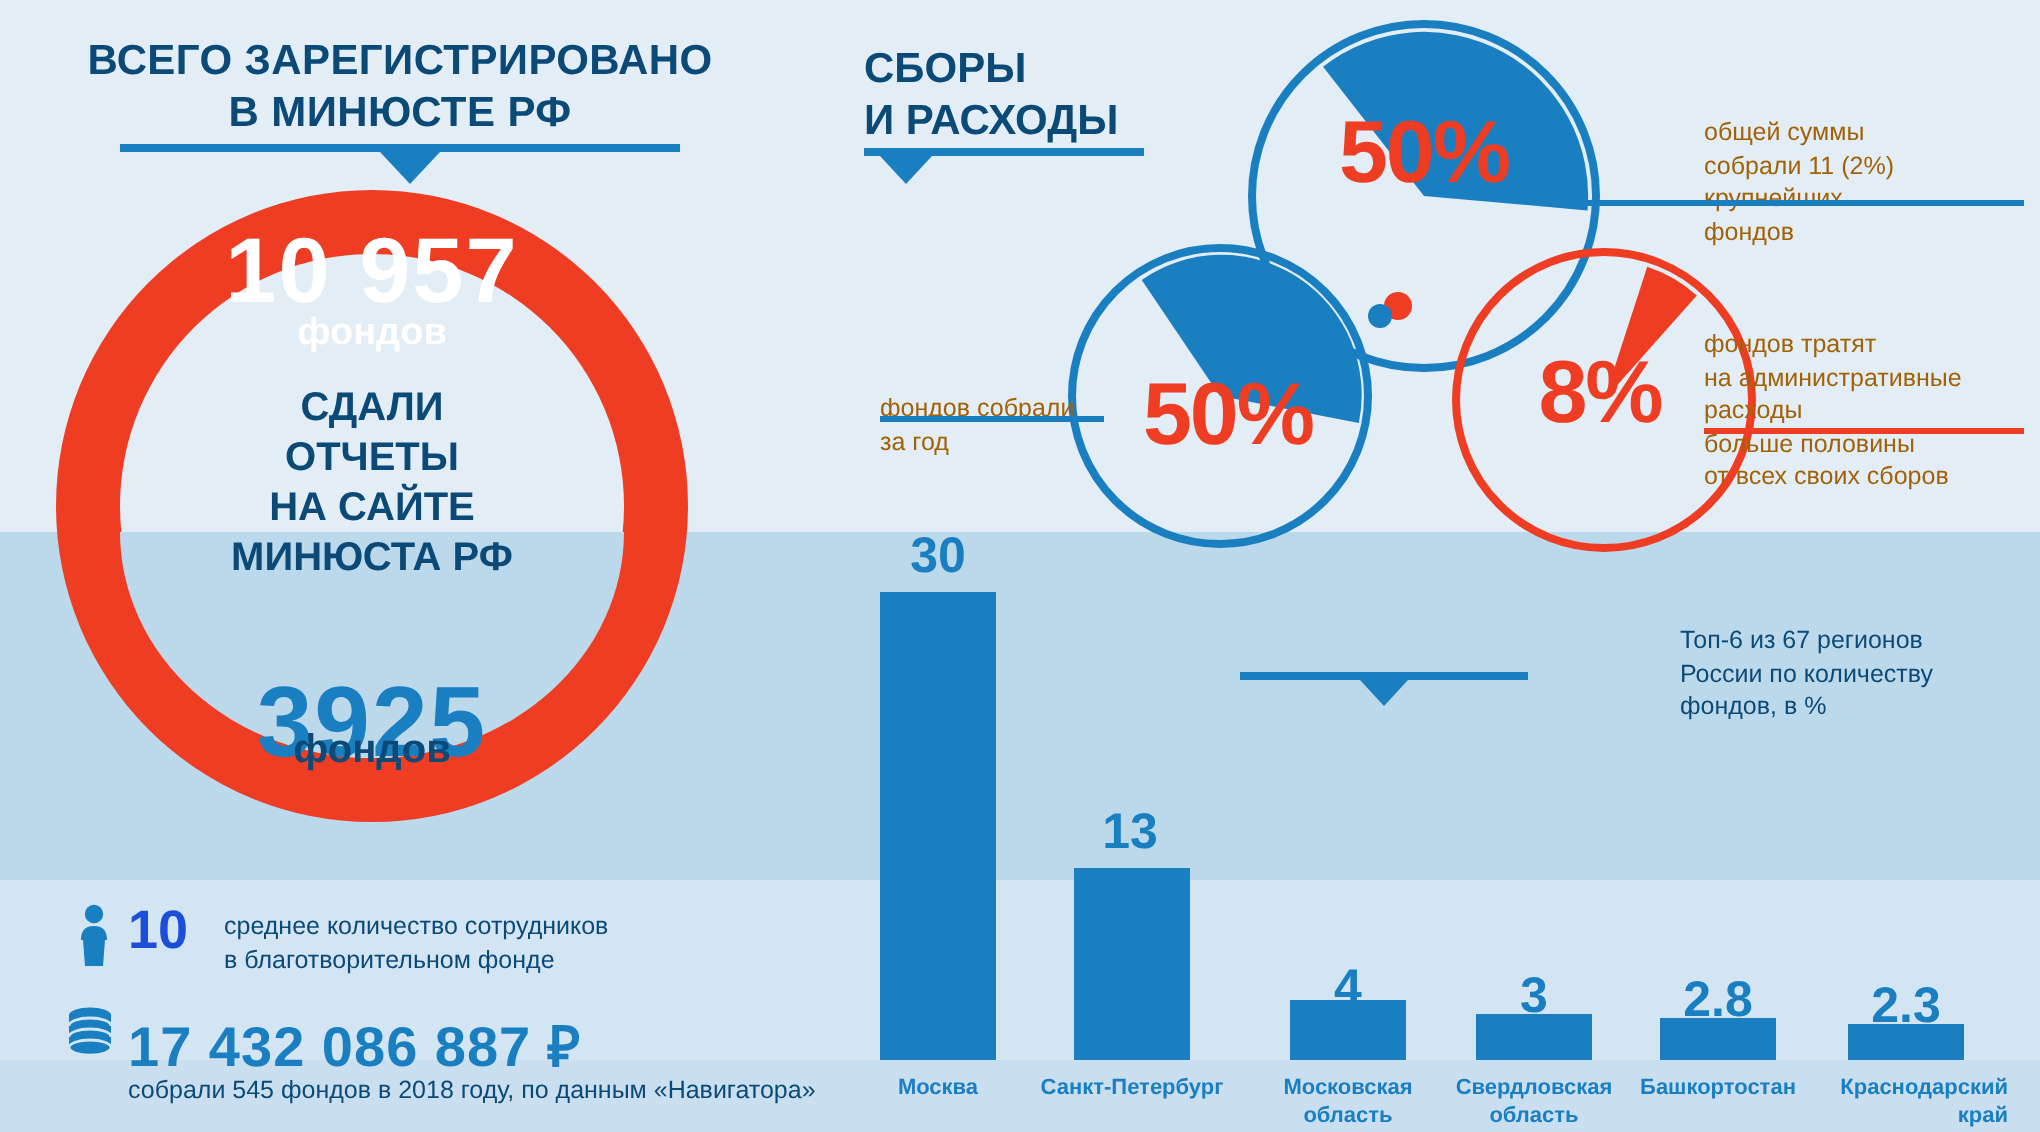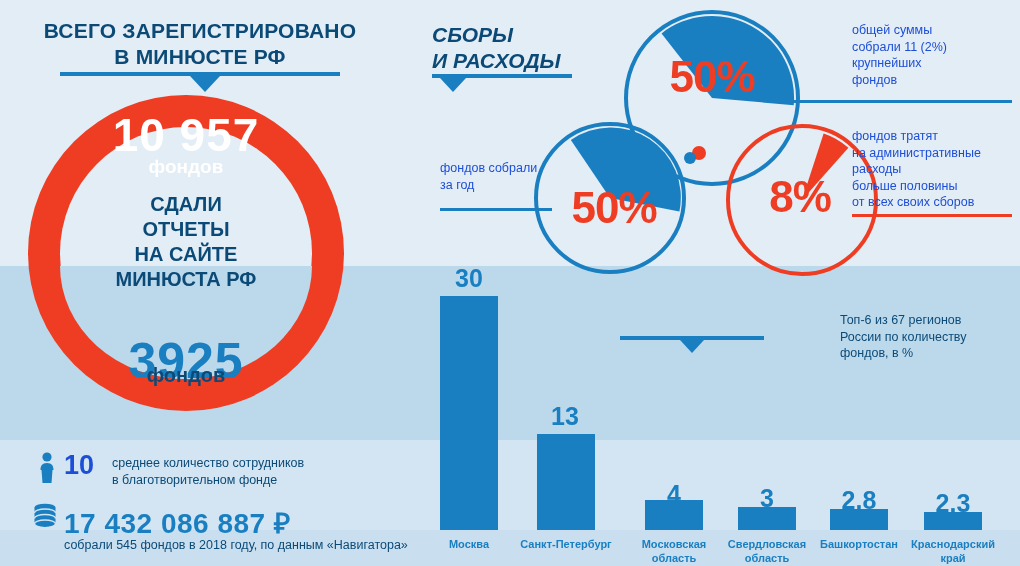--- a/index.html
+++ b/index.html
@@ -85,35 +85,35 @@
     color: #1a7fc1; font-weight: bold; font-size: 28px; letter-spacing: .5px;
   }
   .stat-money-text {
     position: absolute; left: 64px; top: 538px; width: 400px;
     color: #0b4a77; font-size: 12.5px;
   }
 
   
   .sbory-title {
     position: absolute; left: 432px; top: 22px; width: 200px;
-    color: #0b4a77; font-weight: bold; font-size: 21px; line-height: 26px; font-style: italic;
+    color: #0b4a77; font-weight: bold; font-size: 21px; line-height: 26px;
   }
   .sbory-hr { position: absolute; left: 432px; top: 74px; width: 140px; height: 4px; background: #1a7fc1; }
   .sbory-tri {
     position: absolute; left: 440px; top: 78px; width: 0; height: 0;
     border-left: 13px solid transparent; border-right: 13px solid transparent; border-top: 14px solid #1a7fc1;
   }
 
   .pct-label {
     position: absolute; color: #ee3d23; font-weight: bold; font-size: 44px;
     letter-spacing: -1px;
   }
 
   .note {
-    position: absolute; color: #1d4ed8; font-size: 12.5px; line-height: 16.5px;
+    position: absolute; color: #a16207; font-size: 12.5px; line-height: 16.5px; margin-top: 36px;
   }
   .note-line { position: absolute; height: 3px; }
   .dot { position: absolute; border-radius: 50%; }
 
   
   .geo-title {
     position: absolute; left: 620px; top: 306px; width: 200px;
     color: #0b4a77; font-weight: bold; font-size: 21px; text-align: left;
   }
   .geo-hr { position: absolute; left: 620px; top: 336px; width: 144px; height: 4px; background: #1a7fc1; }
@@ -269,18 +269,18 @@
     <div>Свердловская</div>
     <div>область</div>
   </div>
 
   <div class="bar-val" style="left:814px; top:486px; width:90px;">2.8</div>
   <div class="bar" style="left:830px; top:509px; width:58px; height:21px;"></div>
   <div class="bar-lab" style="left:808px; top:537px; width:102px;">Башкортостан</div>
 
   <div class="bar-val" style="left:908px; top:489px; width:90px;">2.3</div>
   <div class="bar" style="left:924px; top:512px; width:58px; height:18px;"></div>
-  <div class="bar-lab" style="left:902px; top:537px; width:102px;">
+  <div class="bar-lab" style="left:902px; top:537px; width:102px;text-align:right;">
     <div>Краснодарский</div>
     <div>край</div>
   </div>
 
 </div>
 
 </body></html>

